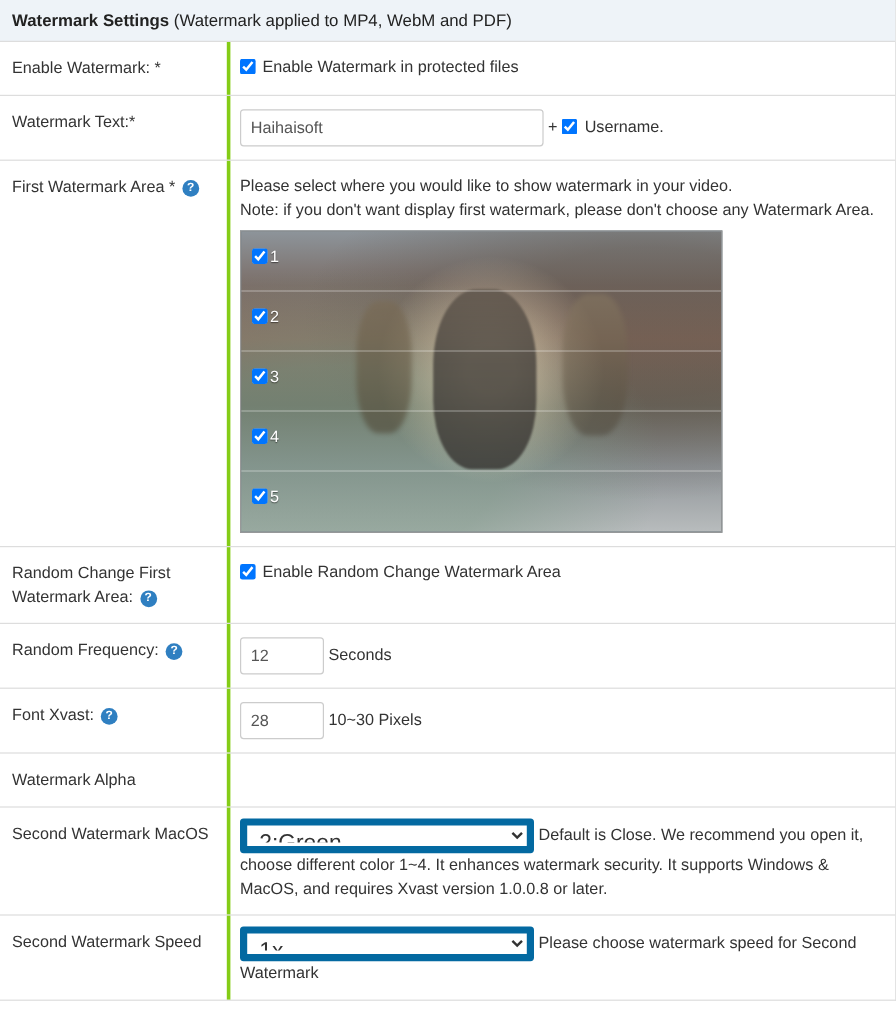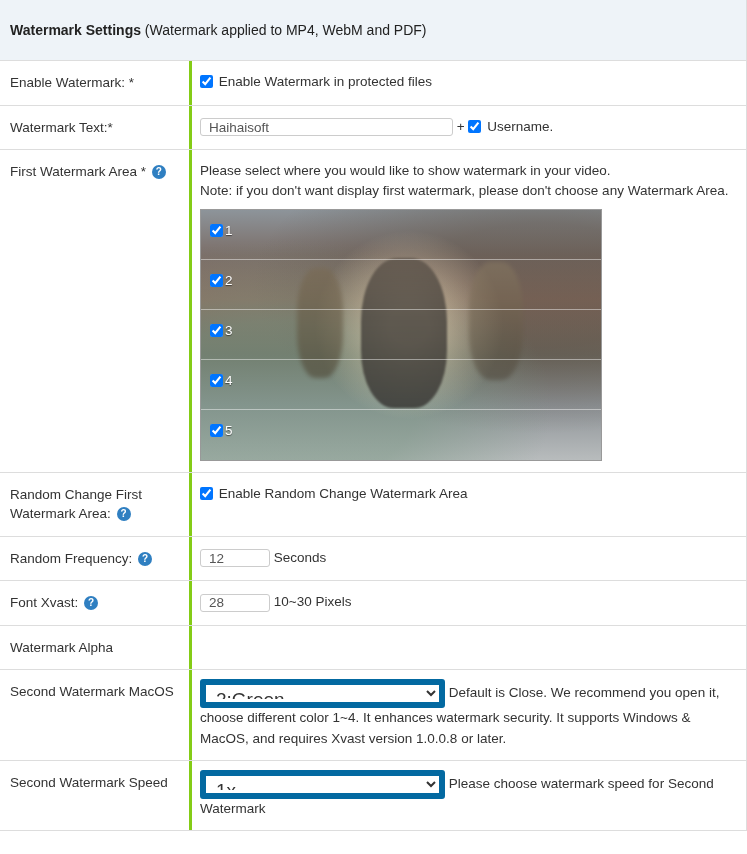--- a/index.html
+++ b/index.html
@@ -18,21 +18,21 @@
   .panel {
     width: 747px;
     box-sizing: border-box;
     border: 1px solid #dddddd;
     border-top: none;
     border-left: none;
   }
   .hdr {
     background: #eef3f8;
     border-bottom: 1px solid #dddddd;
-    padding: 22px 10px;
+    padding: 9px 10px;
     font-size: 14px;
     color: #222222;
   }
   .hdr b { font-weight: bold; }
   .row {
     display: flex;
     border-bottom: 1px solid #dddddd;
     align-items: stretch;
   }
   .row:last-child { border-bottom: none; }
@@ -53,21 +53,21 @@
     line-height: 1.5;
   }
   .cb {
     -webkit-appearance: checkbox;
     appearance: checkbox;
     margin: 0 2px 0 0;
     vertical-align: -2px;
   }
   input.txt {
     box-sizing: border-box;
-    height: 18px;
+    height: 31px;
     border: 1px solid #cccccc;
     border-radius: 3px;
     padding: 4px 8px;
     font-family: "Liberation Sans", sans-serif;
     font-size: 13.5px;
     color: #555555;
     background: #ffffff;
     vertical-align: middle;
   }
   input.wide { width: 253px; }

